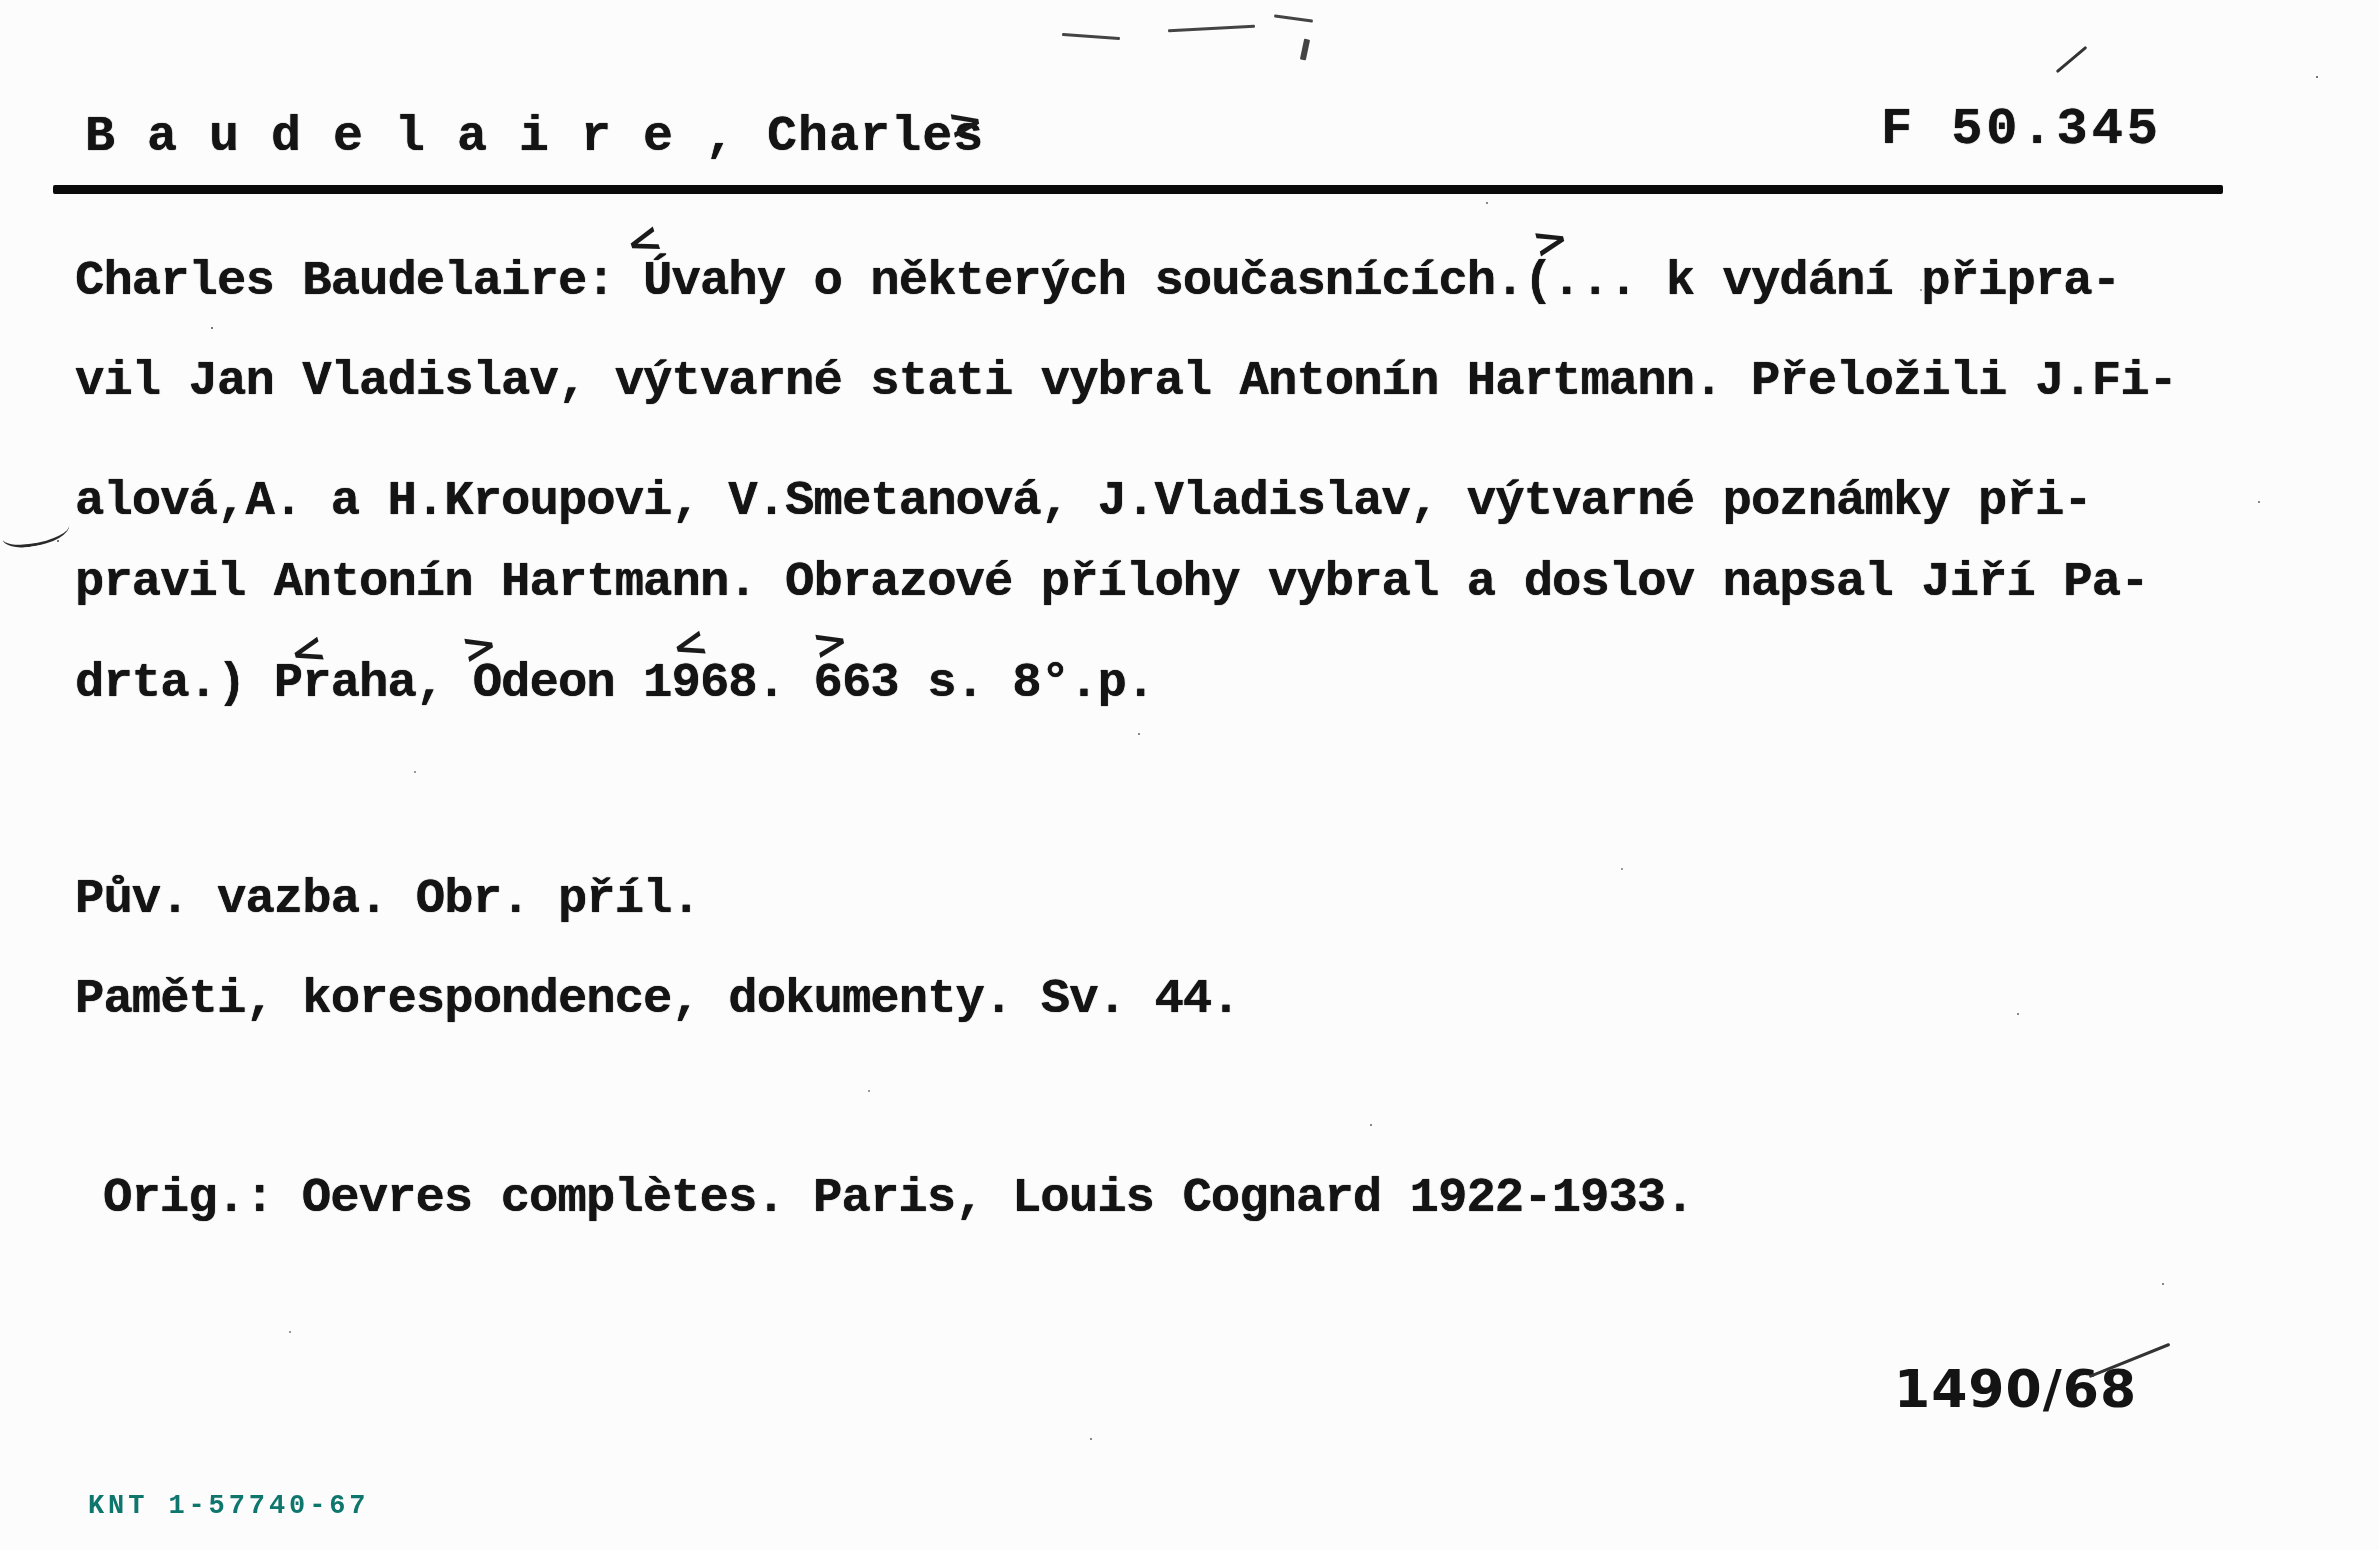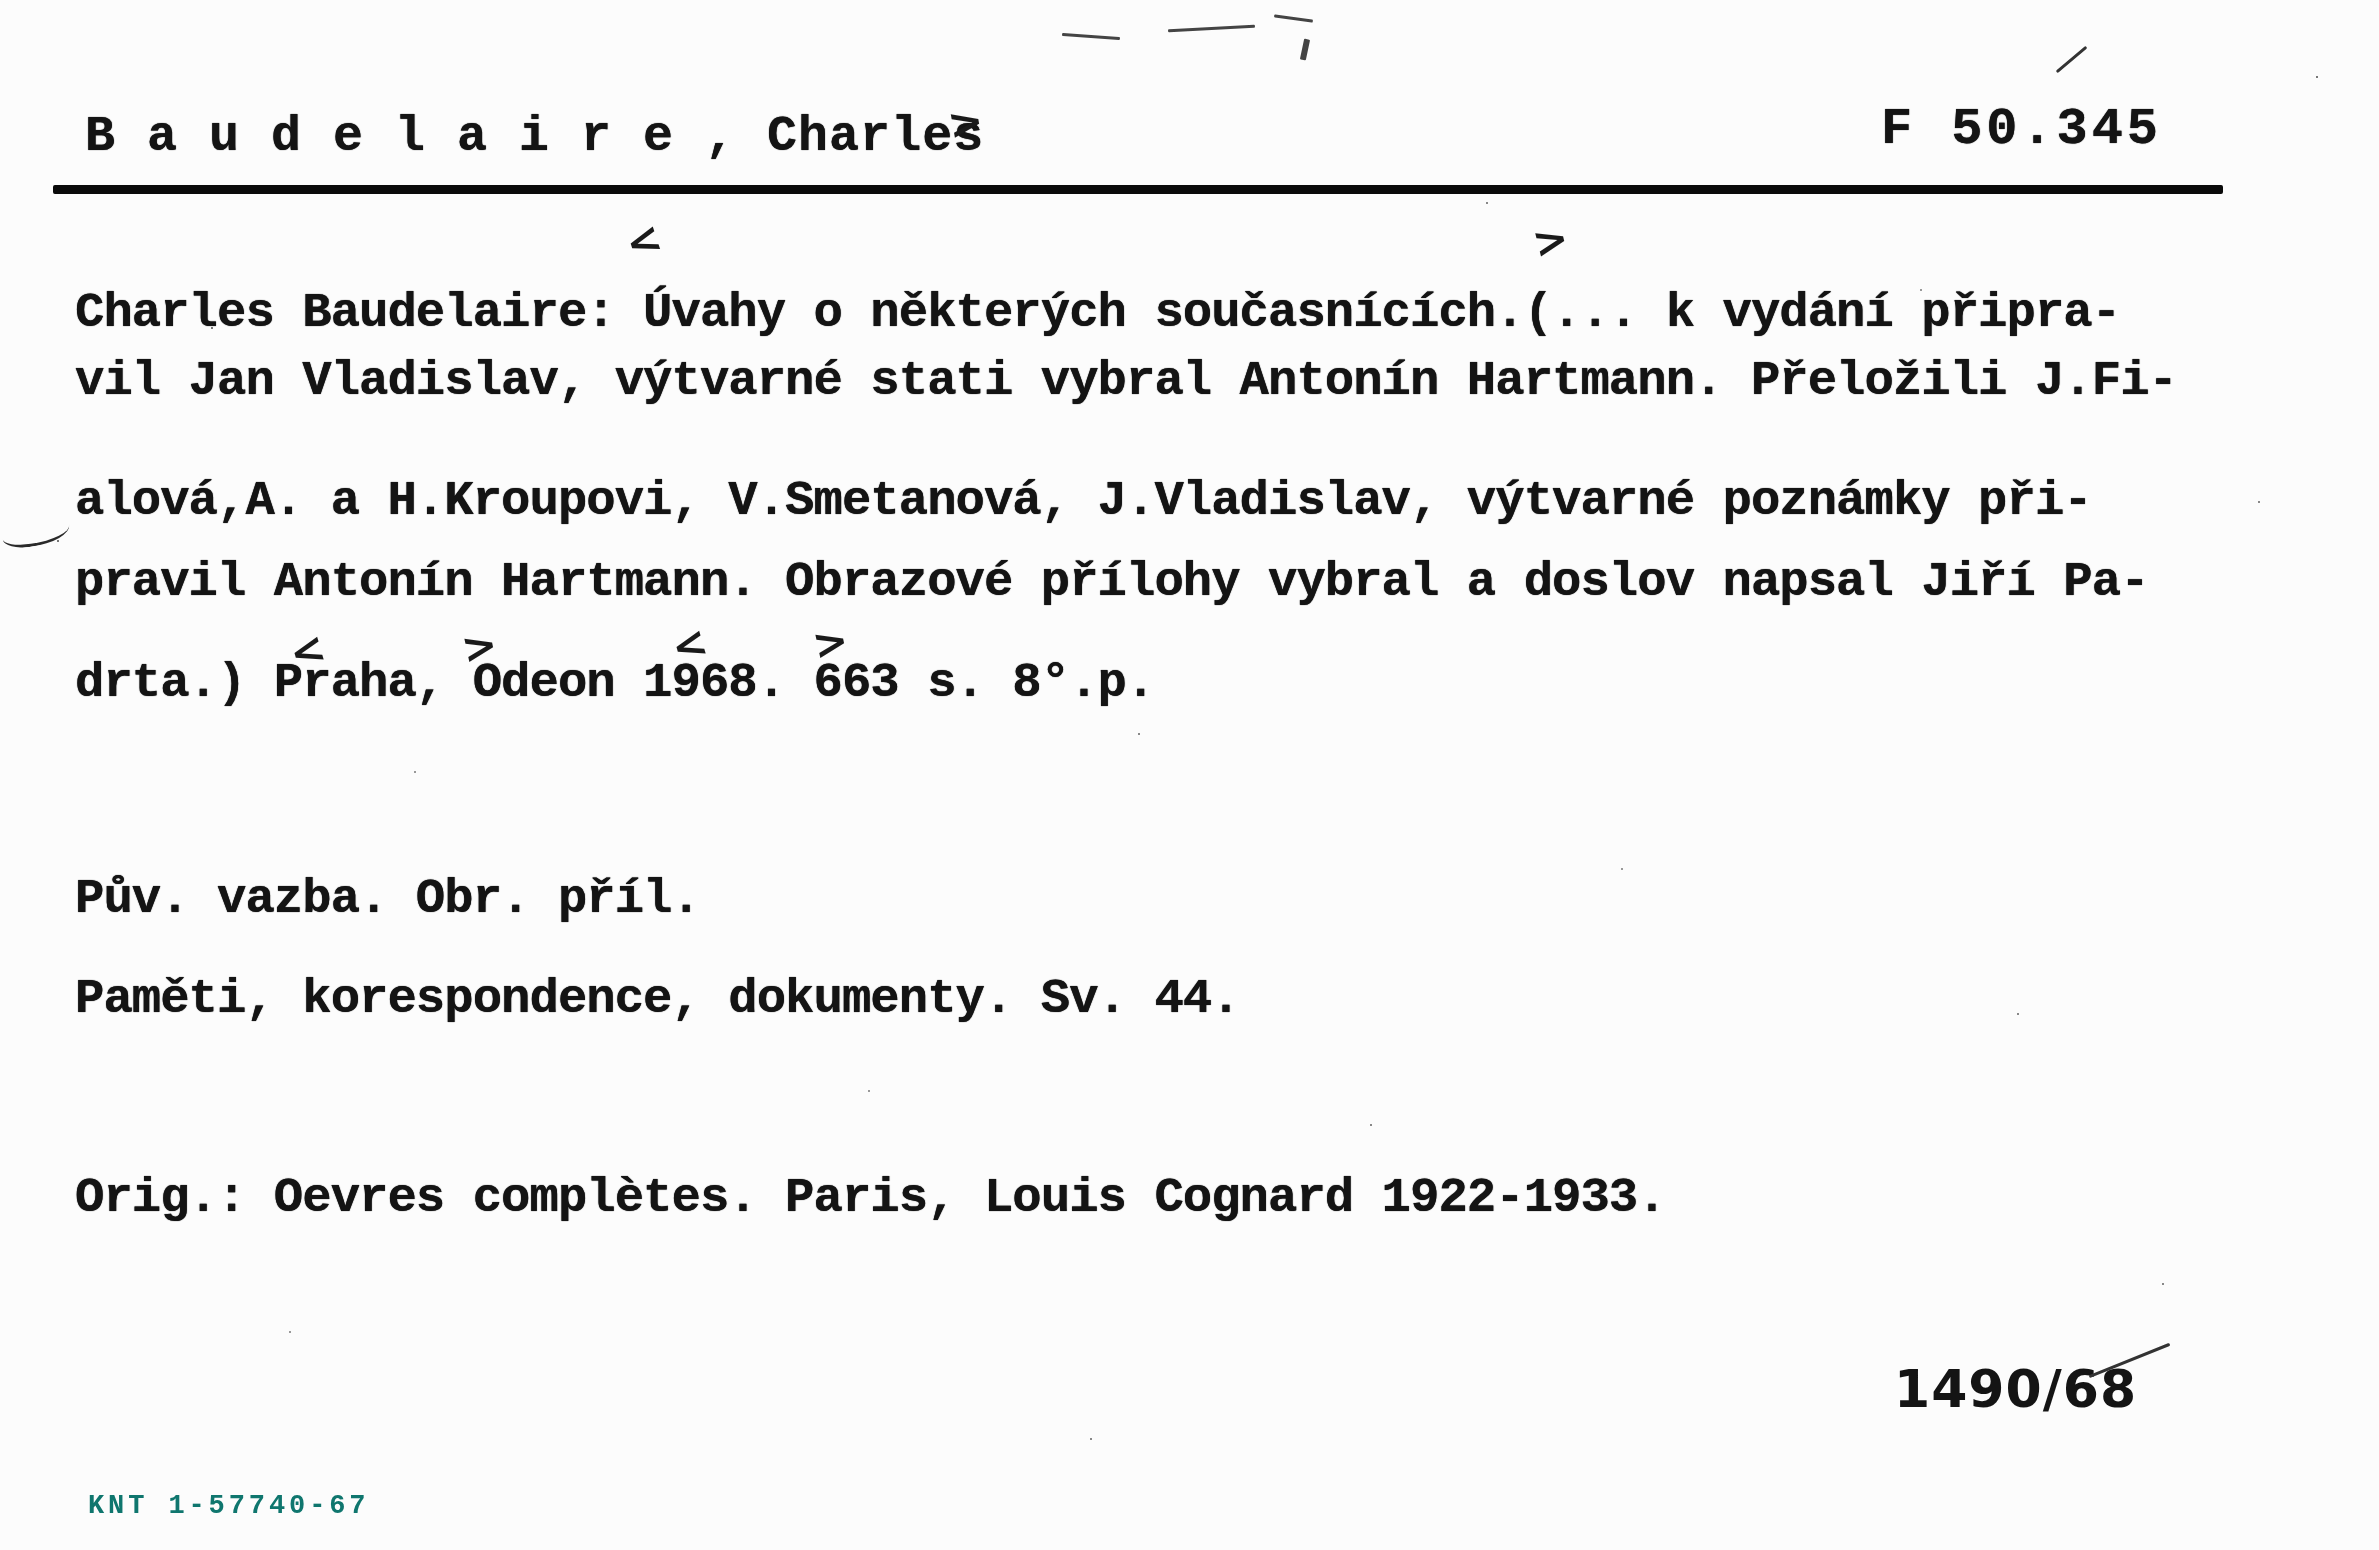--- a/index.html
+++ b/index.html
@@ -90,29 +90,29 @@
 
 <div class="top-scratch" style="left:1062px;top:35px;width:58px;height:2.9px;transform:rotate(4deg);"></div>
 <div class="top-scratch" style="left:1168px;top:27px;width:87px;height:2.9px;transform:rotate(-3deg);"></div>
 <div class="top-scratch" style="left:1274px;top:17.4px;width:39px;height:2.9px;transform:rotate(8deg);"></div>
 <div class="top-scratch" style="left:1302px;top:39px;width:5.8px;height:21px;transform:rotate(12deg);"></div>
 
 <div class="heading">B a u d e l a i r e , Charles</div>
 <div class="call-number">F 50.345</div>
 <div class="rule"></div>
 
-<div class="body-line" style="top:253px;margin-top:32px;">Charles Baudelaire: Úvahy o některých současnících.(... k vydání připra-</div>
+<div class="body-line" style="top:253px;">Charles Baudelaire: Úvahy o některých současnících.(... k vydání připra-</div>
 <div class="body-line" style="top:353px;text-align:right;">vil Jan Vladislav, výtvarné stati vybral Antonín Hartmann. Přeložili J.Fi-</div>
 <div class="body-line" style="top:473px;">alová,A. a H.Kroupovi, V.Smetanová, J.Vladislav, výtvarné poznámky při-</div>
 <div class="body-line" style="top:554px;">pravil Antonín Hartmann. Obrazové přílohy vybral a doslov napsal Jiří Pa-</div>
 <div class="body-line" style="top:655px;">drta.) Praha, Odeon 1968. 663 s. 8°.p.</div>
 
 <div class="note" style="top:871px;">Pův. vazba. Obr. příl.</div>
 <div class="note" style="top:971px;">Paměti, korespondence, dokumenty. Sv. 44.</div>
-<div class="note" style="top:1170px;">Orig.: Oevres complètes. Paris, Louis Cognard 1922-1933.</div>
+<div class="note" style="top:1170px;margin-left:28px;">Orig.: Oevres complètes. Paris, Louis Cognard 1922-1933.</div>
 
 <div class="record-number">1490/68</div>
 <div class="form-number">KNT 1-57740-67</div>
 
 <span class="caret-mark" style="left:626px;top:220px;transform:rotate(-18deg);">&lt;</span>
 <span class="caret-mark" style="left:1533px;top:220px;transform:rotate(-14deg);">&gt;</span>
 <span class="caret-mark" style="left:290px;top:630px;transform:rotate(-16deg);">&lt;</span>
 <span class="caret-mark" style="left:462px;top:626px;transform:rotate(-12deg);">&gt;</span>
 <span class="caret-mark" style="left:672px;top:624px;transform:rotate(-16deg);">&lt;</span>
 <span class="caret-mark" style="left:813px;top:622px;transform:rotate(-12deg);">&gt;</span>

